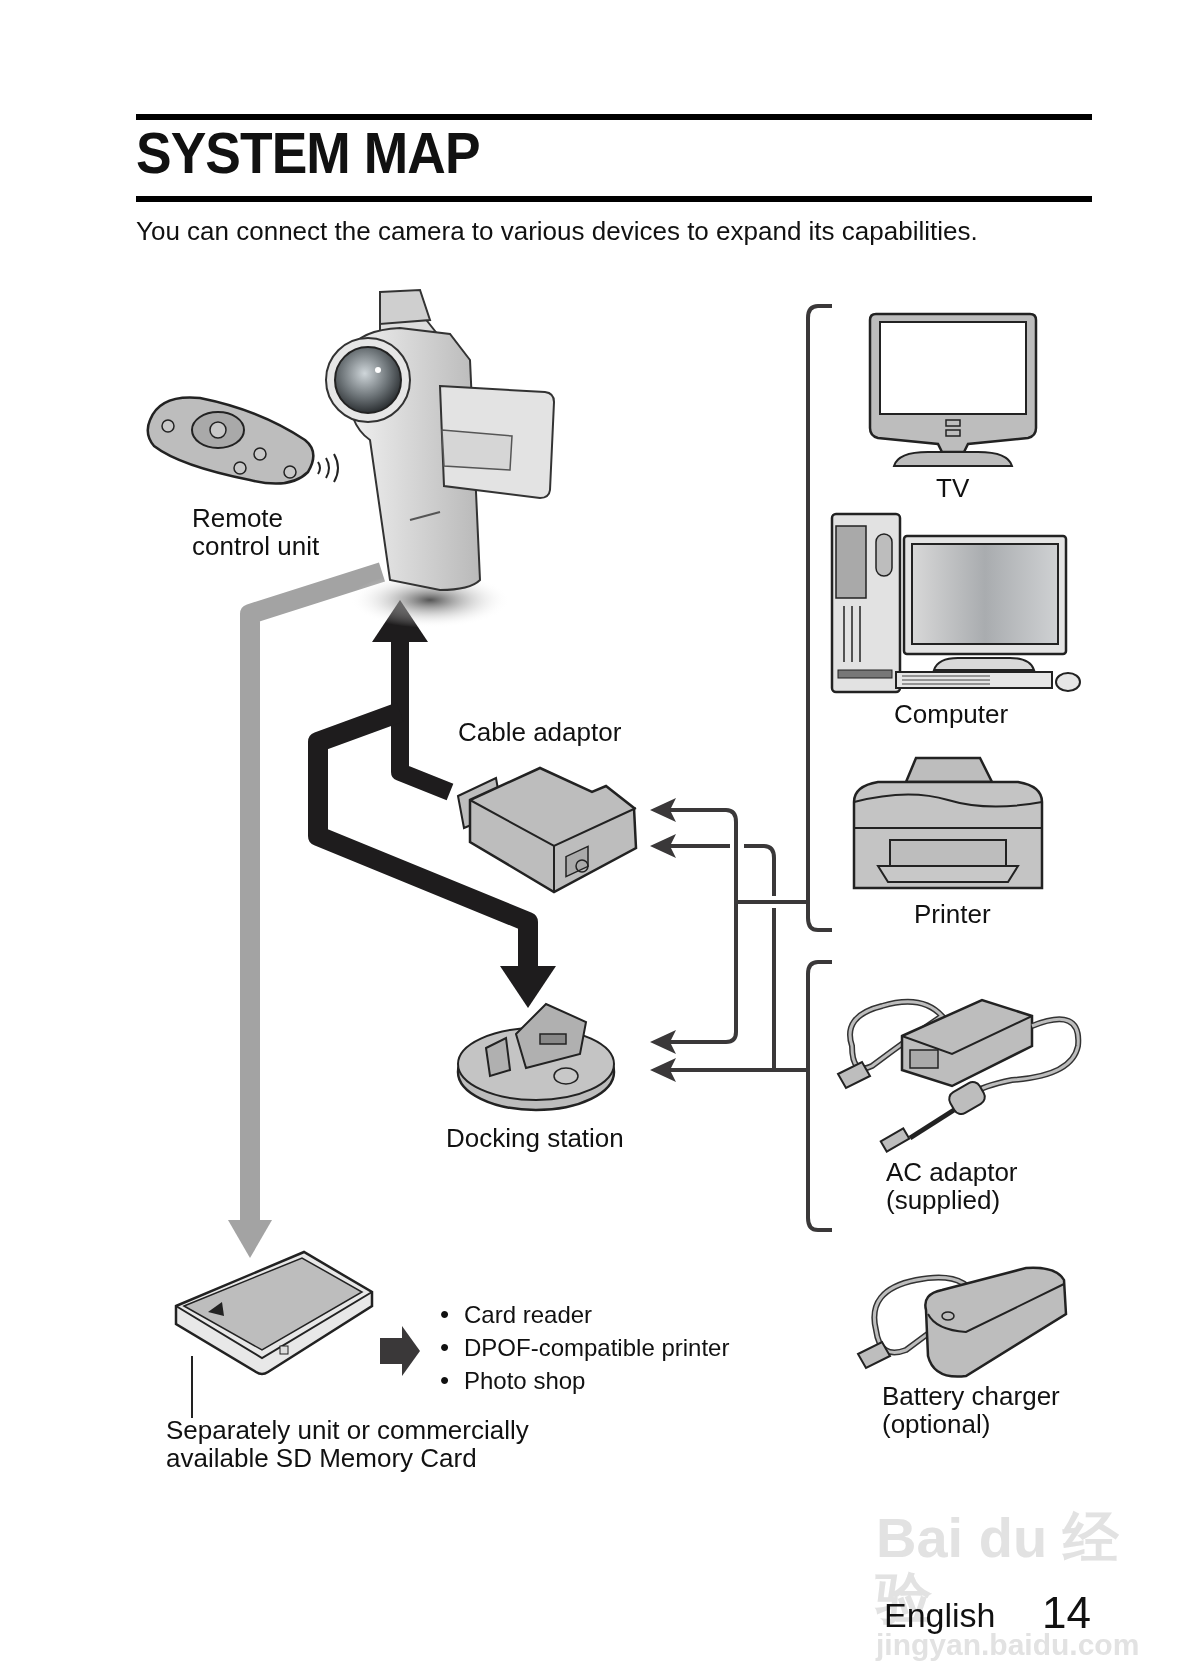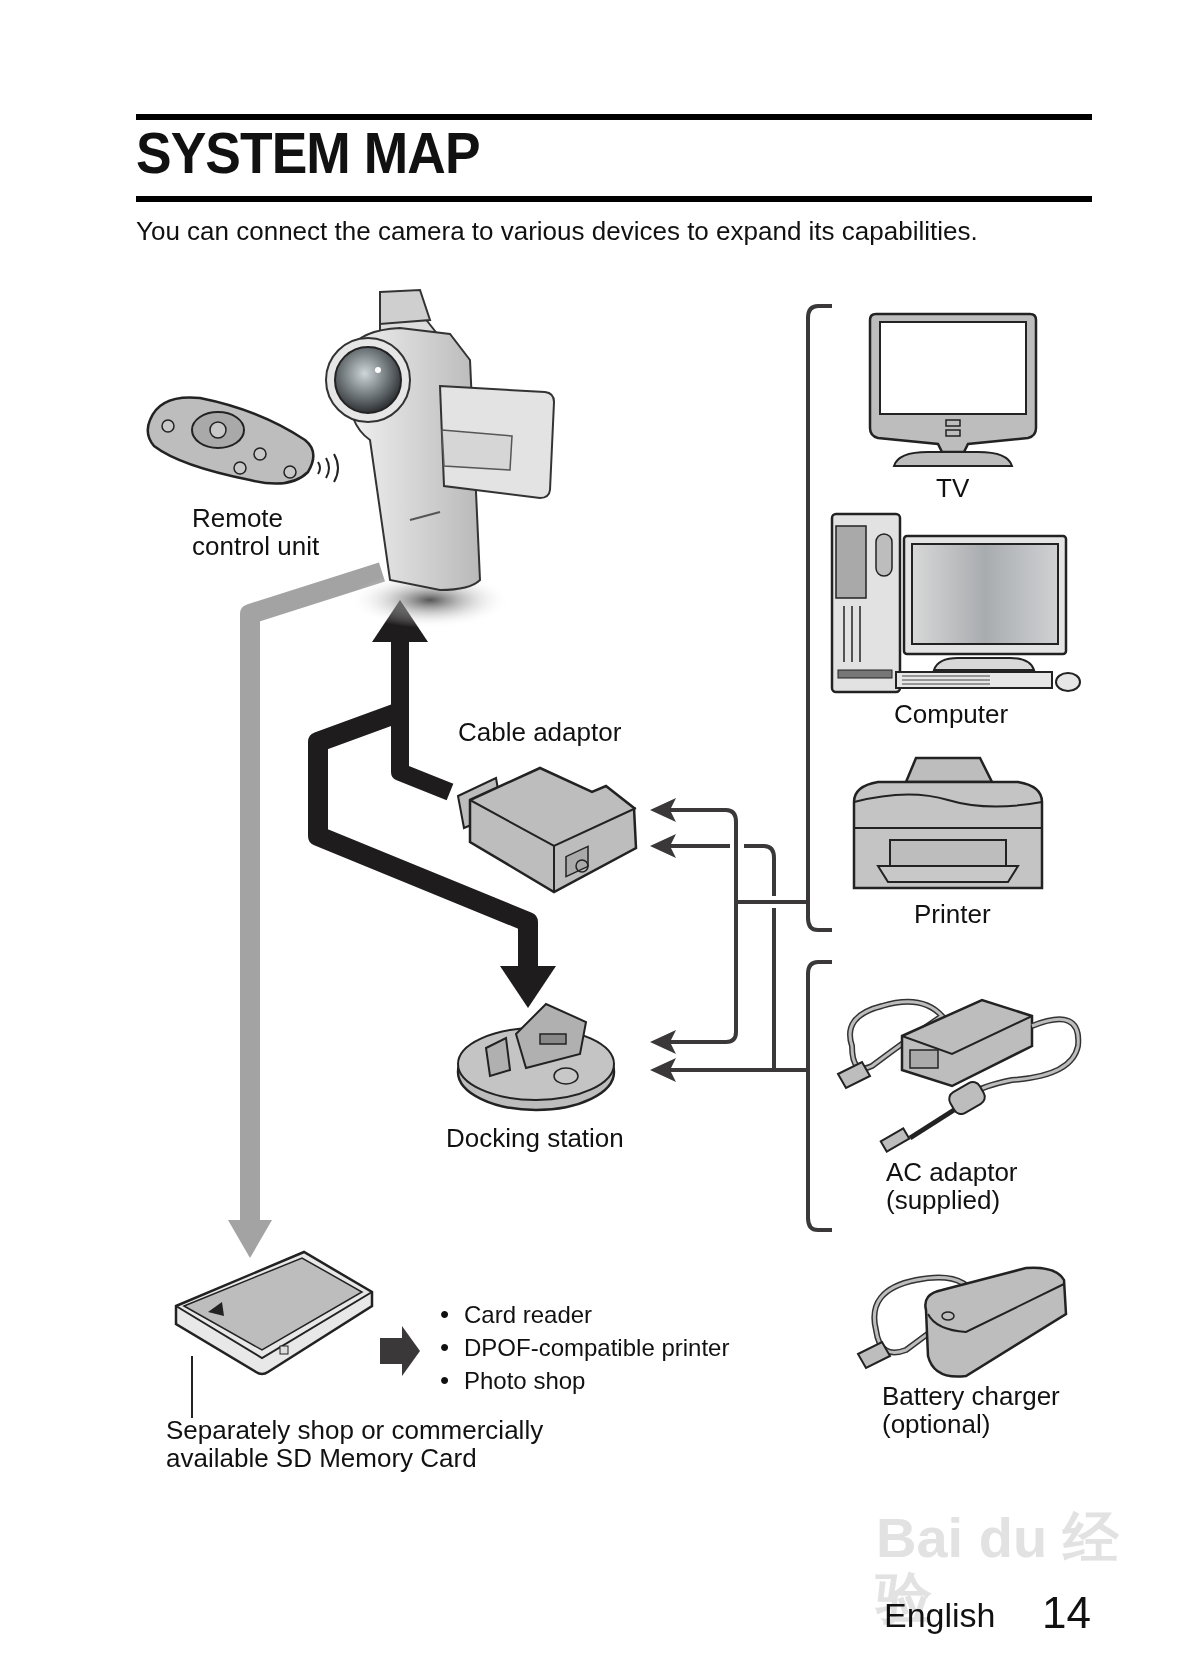--- a/index.html
+++ b/index.html
@@ -214,28 +214,29 @@
 <div class="lbl" style="left:914px;top:900px;text-align:center;">Printer</div>
 <div class="lbl" style="left:886px;top:1158px;">
   <div>AC adaptor</div>
   <div>(supplied)</div>
 </div>
 <div class="lbl" style="left:882px;top:1382px;">
   <div>Battery charger</div>
   <div>(optional)</div>
 </div>
 <div class="lbl" style="left:166px;top:1416px;">
-  <div>Separately shop or commercially</div>
+  <div>Separately unit or commercially</div>
   <div>available SD Memory Card</div>
 </div>
 
 <ul class="bullets">
   <li>Card reader</li>
   <li>DPOF-compatible printer</li>
   <li>Photo shop</li>
 </ul>
 
 <div id="watermark">
   <div style="font-size:56px;line-height:60px;">Bai du 经验</div>
+  <div style="font-size:30px;line-height:34px;">jingyan.baidu.com</div>
 </div>
 
 <div id="footer-lang">English</div>
 <div id="footer-page">14</div>
 
 </body></html>

